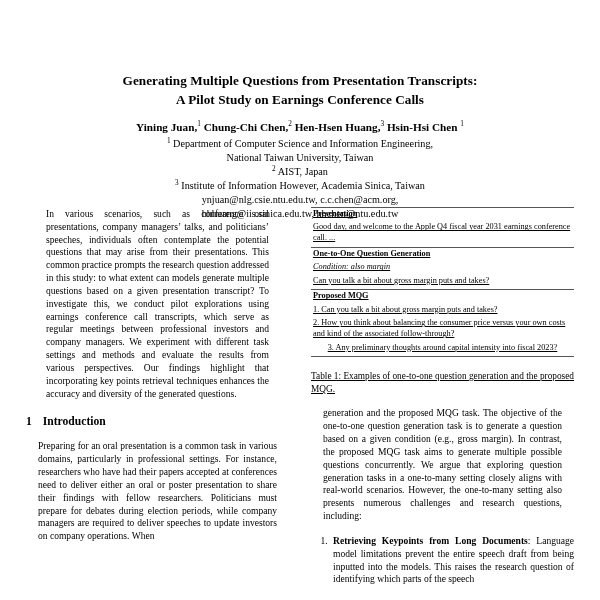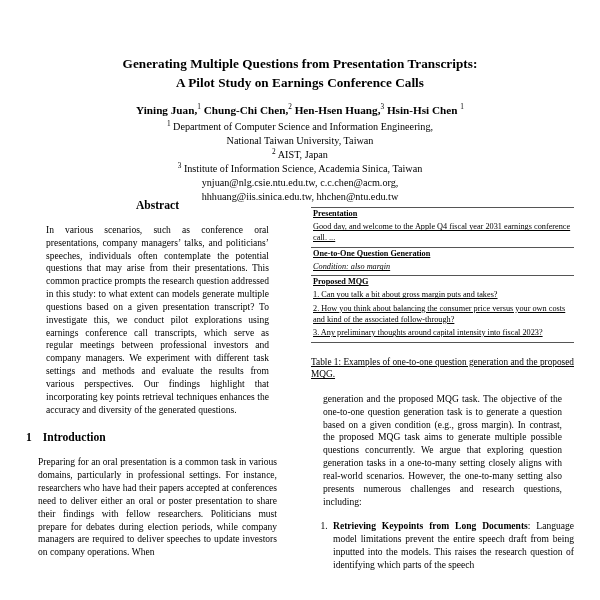--- a/index.html
+++ b/index.html
@@ -13,21 +13,21 @@
     height: 600px;
     overflow: hidden;
     font-family: "Liberation Serif", "DejaVu Serif", serif;
     color: #000000;
     -webkit-font-smoothing: antialiased;
   }
   .page {
     position: relative;
     width: 600px;
     height: 448px;
-    padding: 0;
+    padding: 17px;
     box-sizing: border-box;
   }
 
   
   .titleblock {
     padding: 55px 62px 0 62px;
     text-align: center;
   }
   .paper-title {
     font-size: 13.2px;
@@ -116,21 +116,21 @@
     border-collapse: collapse;
     font-size: 8.25px;
     line-height: 1.33;
   }
   table.ex-table td {
     padding: 1px 2px 1.5px 2px;
     vertical-align: top;
   }
   .rule-top td { border-top: 0.8px solid #555; }
   .rule-mid td { border-top: 0.7px solid #555; }
-  .rule-bot { border-bottom: 0.8px solid #555; }
+  .rule-bot { border-bottom: 0.8px solid #555; text-align: center; }
   .cell-head { font-weight: bold; }
   .cell-italic { font-style: italic; }
   .cell-pad-bottom { padding-bottom: 2.5px !important; }
   .tbl-caption {
     font-size: 9.3px;
     line-height: 1.36;
     margin-top: 13px;
     text-align: justify;
   }
   .after-table {
@@ -163,33 +163,32 @@
       <span><span>Yining Juan,</span><sup>1</sup></span>
       <span><span>Chung-Chi Chen,</span><sup>2</sup></span>
       <span><span>Hen-Hsen Huang,</span><sup>3</sup></span>
       <span><span>Hsin-Hsi Chen</span> <sup>1</sup></span>
     </div>
 
     <div class="affil">
       <span class="aline"><sup>1</sup> <span>Department of Computer Science and Information Engineering,</span></span>
       <span class="aline"><span>National Taiwan University, Taiwan</span></span>
       <span class="aline"><sup>2</sup> <span>AIST, Japan</span></span>
-      <span class="aline"><sup>3</sup> <span>Institute of Information Science, Academia Sinica, Taiwan</span></span>
+      <span class="aline"><sup>3</sup> <span>Institute of Information However, Academia Sinica, Taiwan</span></span>
     </div>
 
     <div class="emails">
       <span class="eline">ynjuan@nlg.csie.ntu.edu.tw, c.c.chen@acm.org,</span>
       <span class="eline">hhhuang@iis.sinica.edu.tw, hhchen@ntu.edu.tw</span>
     </div>
   </div>
 
   <div class="columns">
 
     <div class="col">
-      <div class="abstract-head">Abstract</div>
       <div class="abstract-body">
         <p class="body-text">In various scenarios, such as conference oral presentations, company managers’ talks, and politicians’ speeches, individuals often contemplate the potential questions that may arise from their presentations. This common practice prompts the research question addressed in this study: to what extent can models generate multiple questions based on a given presentation transcript? To investigate this, we conduct pilot explorations using earnings conference call transcripts, which serve as regular meetings between professional investors and company managers. We experiment with different task settings and methods and evaluate the results from various perspectives. Our findings highlight that incorporating key points retrieval techniques enhances the accuracy and diversity of the generated questions.</p>
       </div>
 
       <div class="section-head">
         <span class="section-num">1</span>
         <span>Introduction</span>
       </div>
       <p class="body-text">Preparing for an oral presentation is a common task in various domains, particularly in professional settings. For instance, researchers who have had their papers accepted at conferences need to deliver either an oral or poster presentation to share their findings with fellow researchers. Politicians must prepare for debates during election periods, while company managers are required to deliver speeches to update investors on company operations. When</p>
     </div>
@@ -204,20 +203,23 @@
             </tr>
             <tr>
               <td class="cell-pad-bottom">Good day, and welcome to the Apple Q4 fiscal year 2031 earnings conference call. ...</td>
             </tr>
             <tr class="rule-mid">
               <td class="cell-head">One-to-One Question Generation</td>
             </tr>
             <tr>
               <td class="cell-italic">Condition:  also margin</td>
             </tr>
+            <tr>
+              <td class="cell-pad-bottom">Can you talk a bit about gross margin puts and takes?</td>
+            </tr>
             <tr class="rule-mid">
               <td class="cell-head">Proposed MQG</td>
             </tr>
             <tr>
               <td>1. Can you talk a bit about gross margin puts and takes?</td>
             </tr>
             <tr>
               <td>2. How you think about balancing the consumer price versus your own costs and kind of the associated follow-through?</td>
             </tr>
             <tr class="rule-bot">

